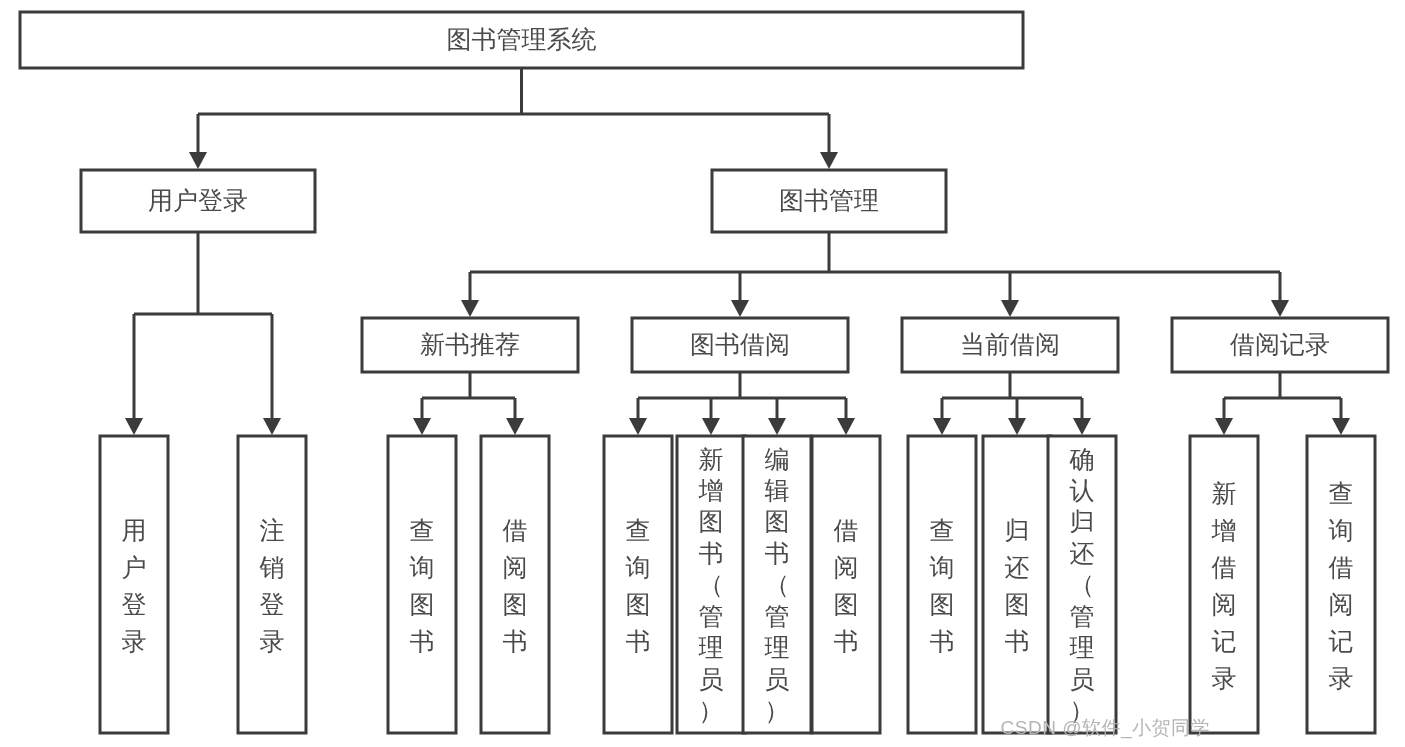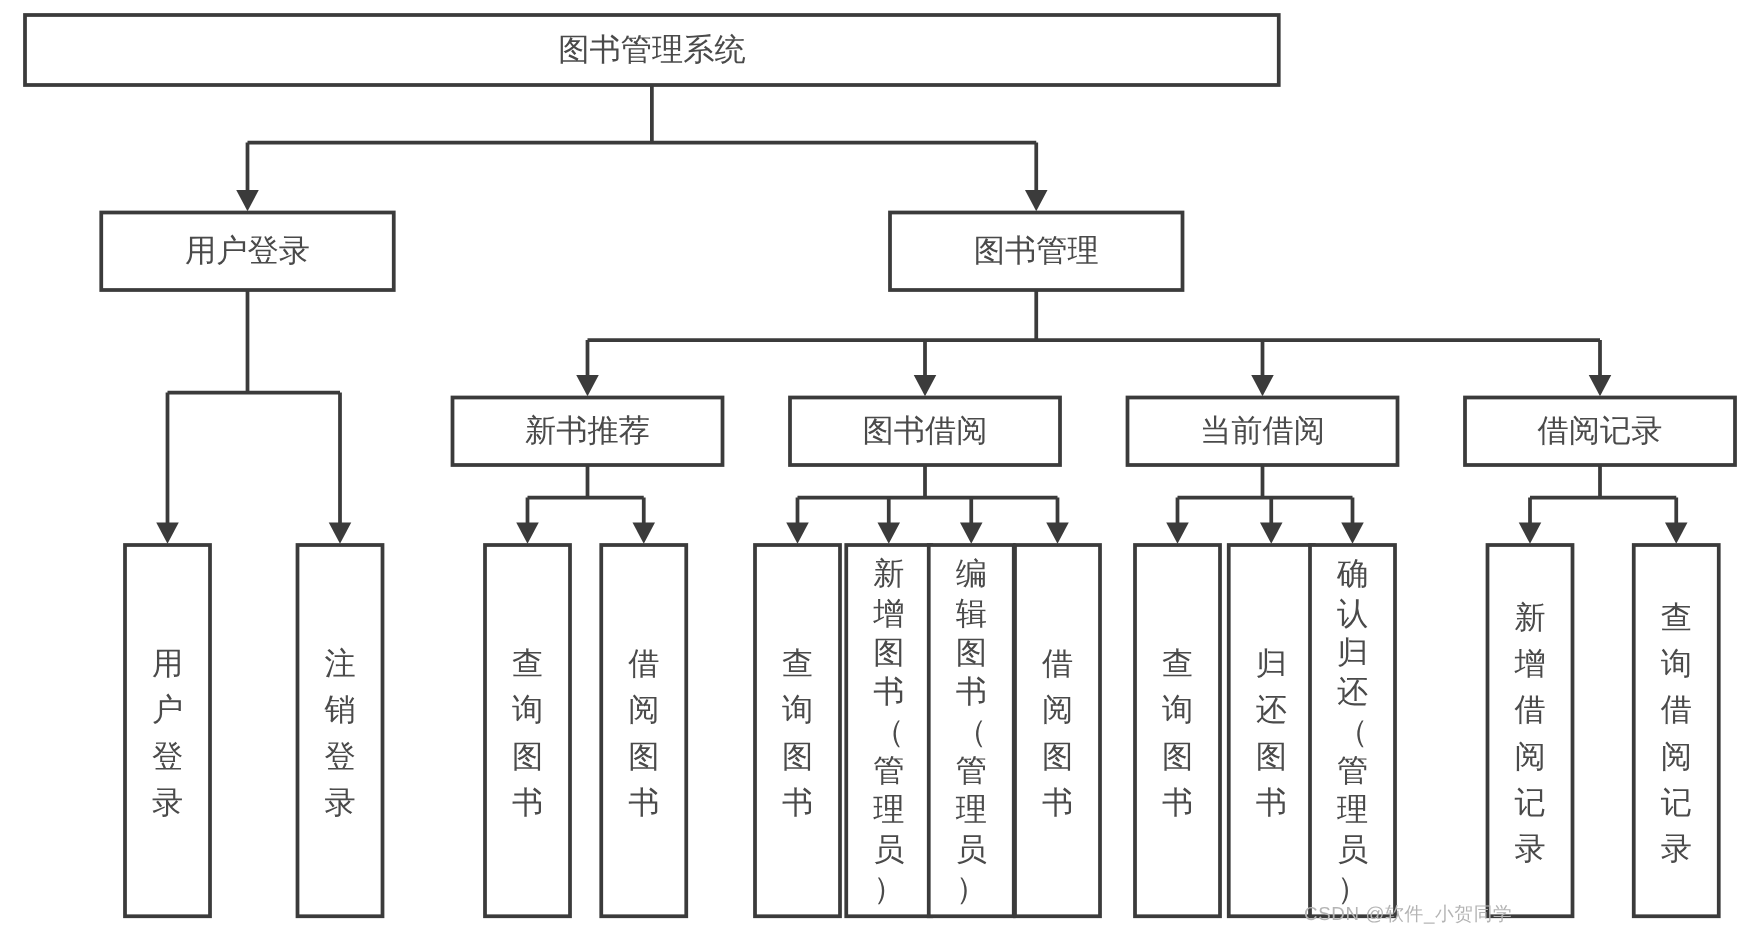--- a/index.html
+++ b/index.html
@@ -51,21 +51,21 @@
     font-family: "Liberation Sans", "DejaVu Sans", sans-serif;
     fill: #4a4a4a;
     font-size: 25px;
     text-anchor: middle;
   }
   .watermark {
     position: absolute;
     right: 10px;
     bottom: 6px;
     font-family: "Liberation Sans", "DejaVu Sans", sans-serif;
-    font-size: 15px;
+    font-size: 19px;
     color: #b4b4b4;
     white-space: nowrap;
     letter-spacing: 0.5px;
     margin-left: 40px;
   }
 </style>
 </head>
 <body>
 
 <div id="chart-root">

